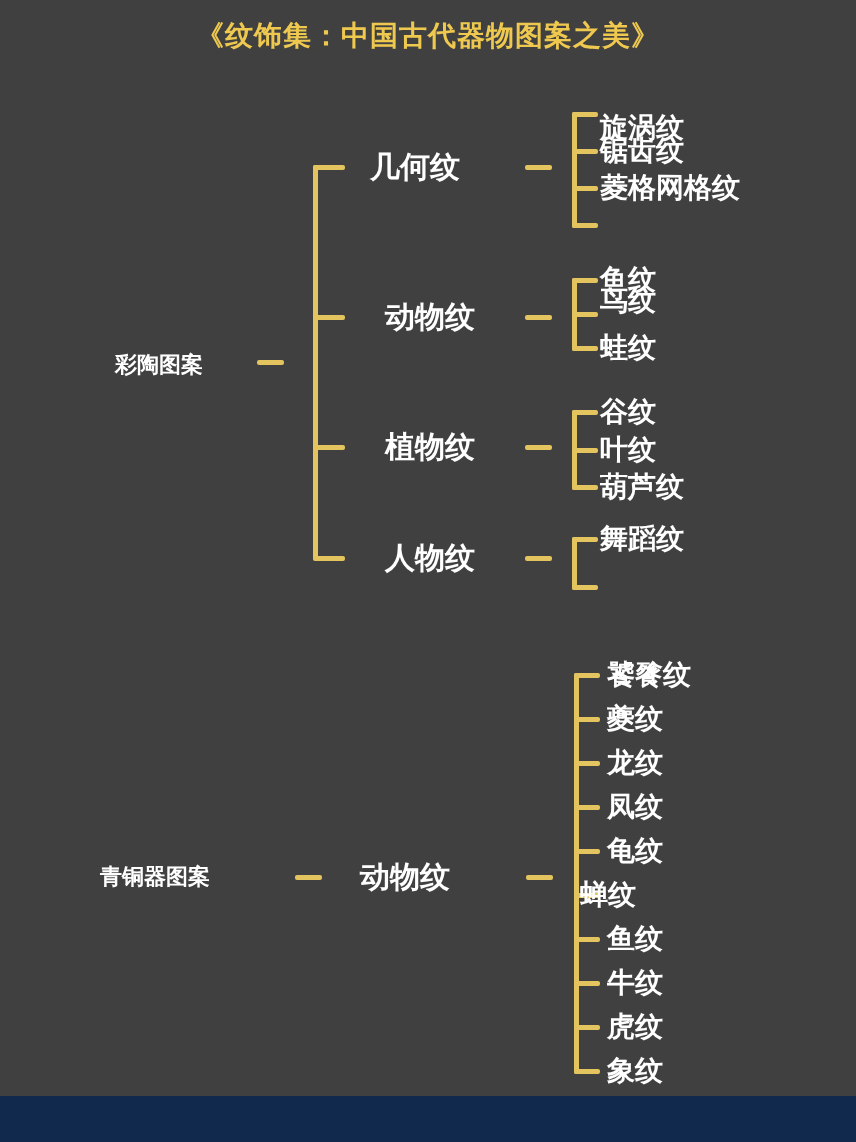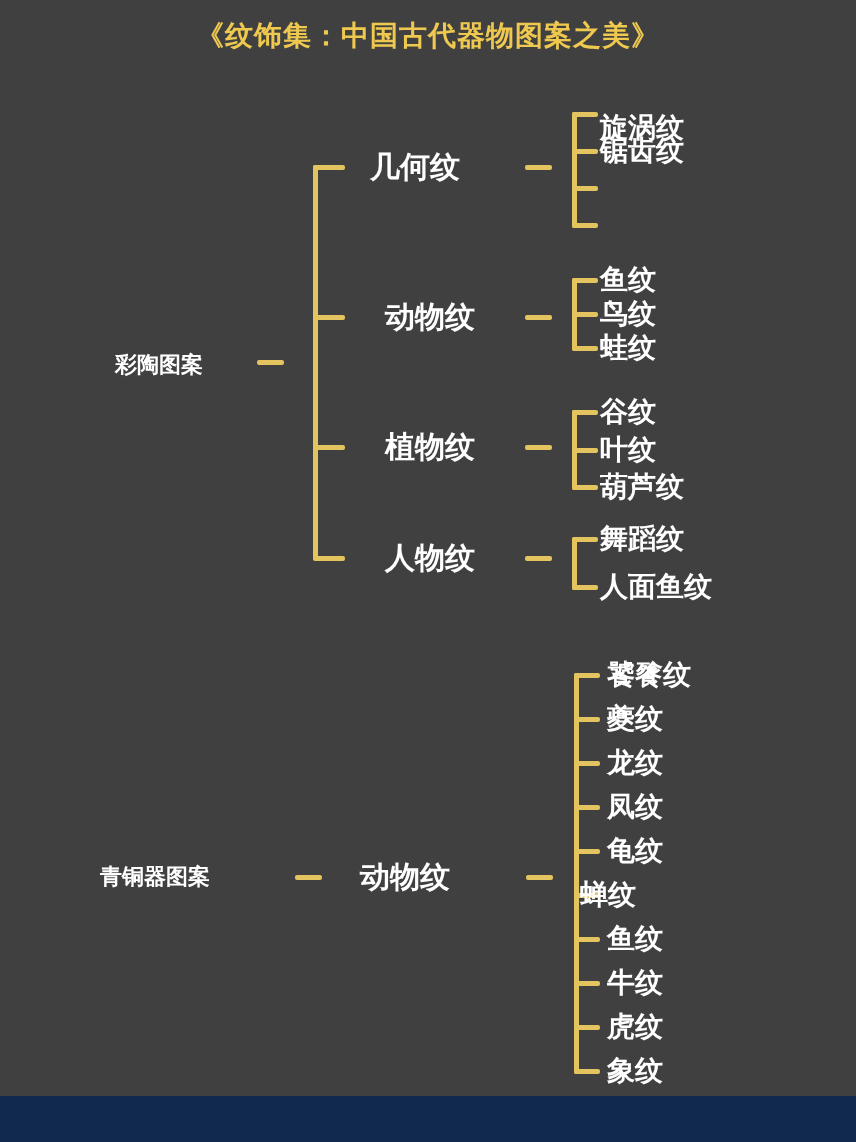--- a/index.html
+++ b/index.html
@@ -47,42 +47,42 @@
   <div class="h" style="left:525px;top:445px;width:27px"></div>
   <div class="h" style="left:525px;top:556px;width:27px"></div>
 
   <div class="v" style="left:572px;top:112px;height:116px"></div>
   <div class="h" style="left:572px;top:112px;width:26px"></div>
   <div class="h" style="left:572px;top:149px;width:26px"></div>
   <div class="h" style="left:572px;top:186px;width:26px"></div>
   <div class="h" style="left:572px;top:223px;width:26px"></div>
   <div class="label leaf" style="left:600px;top:128px">旋涡纹</div>
   <div class="label leaf" style="left:600px;top:151px">锯齿纹</div>
+  <div class="label leaf" style="left:600px;top:188px">菱格网格纹</div>
 
   <div class="v" style="left:572px;top:278px;height:73px"></div>
   <div class="h" style="left:572px;top:278px;width:26px"></div>
   <div class="h" style="left:572px;top:312px;width:26px"></div>
   <div class="h" style="left:572px;top:346px;width:26px"></div>
   <div class="label leaf" style="left:600px;top:280px">鱼纹</div>
-  <div class="label leaf" style="left:600px;top:314px">鸟纹</div>
+  <div class="label leaf" style="left:600px;top:301px">鸟纹</div>
   <div class="label leaf" style="left:600px;top:348px">蛙纹</div>
 
   <div class="v" style="left:572px;top:410px;height:80px"></div>
   <div class="h" style="left:572px;top:410px;width:26px"></div>
   <div class="h" style="left:572px;top:448px;width:26px"></div>
   <div class="h" style="left:572px;top:485px;width:26px"></div>
   <div class="label leaf" style="left:600px;top:412px">谷纹</div>
   <div class="label leaf" style="left:600px;top:450px">叶纹</div>
   <div class="label leaf" style="left:600px;top:487px">葫芦纹</div>
 
   <div class="v" style="left:572px;top:537px;height:53px"></div>
   <div class="h" style="left:572px;top:537px;width:26px"></div>
   <div class="h" style="left:572px;top:585px;width:26px"></div>
   <div class="label leaf" style="left:600px;top:539px">舞蹈纹</div>
-  <div class="label leaf" style="left:600px;top:587px">人面鱼纹</div>
 
   <div class="label root" style="left:100px;top:877px">青铜器图案</div>
   <div class="h" style="left:295px;top:875px;width:27px"></div>
   <div class="label group" style="left:360px;top:877px">动物纹</div>
   <div class="h" style="left:526px;top:875px;width:27px"></div>
 
   <div class="v" style="left:574px;top:673px;height:401px"></div>
   <div class="h" style="left:574px;top:673px;width:26px"></div>
   <div class="h" style="left:574px;top:717px;width:26px"></div>
   <div class="h" style="left:574px;top:761px;width:26px"></div>

